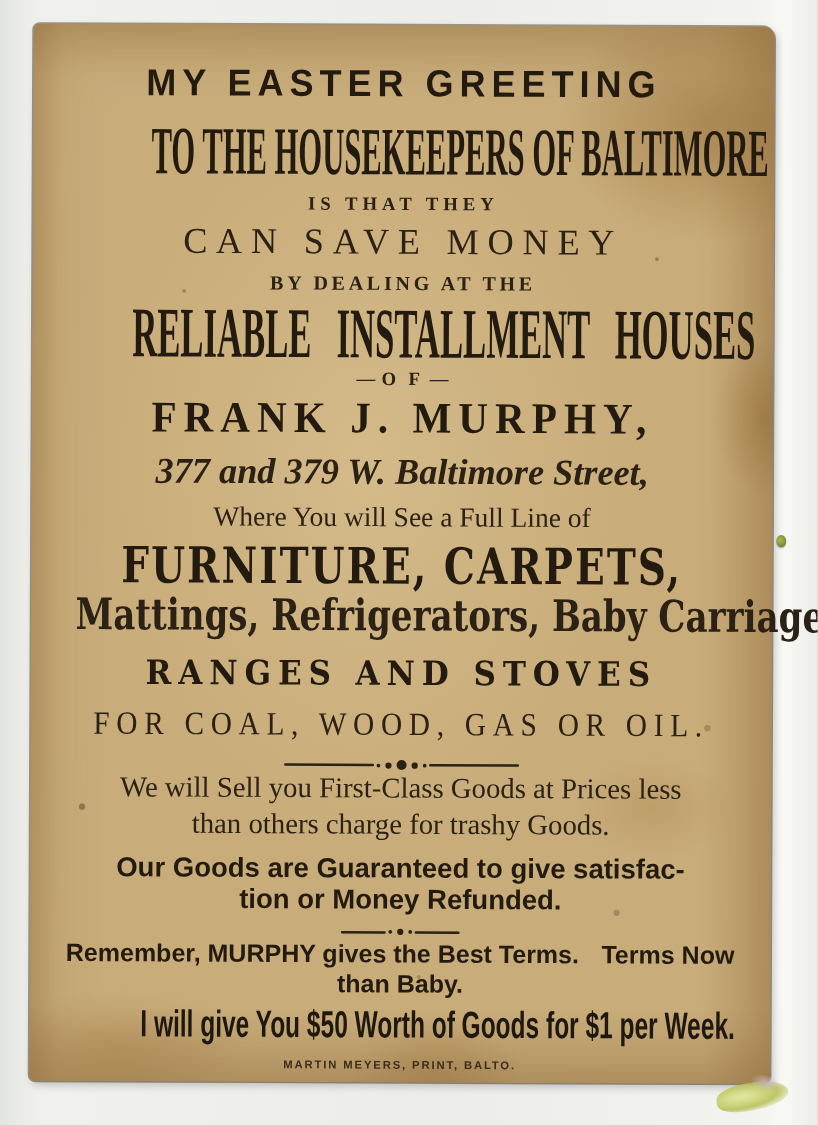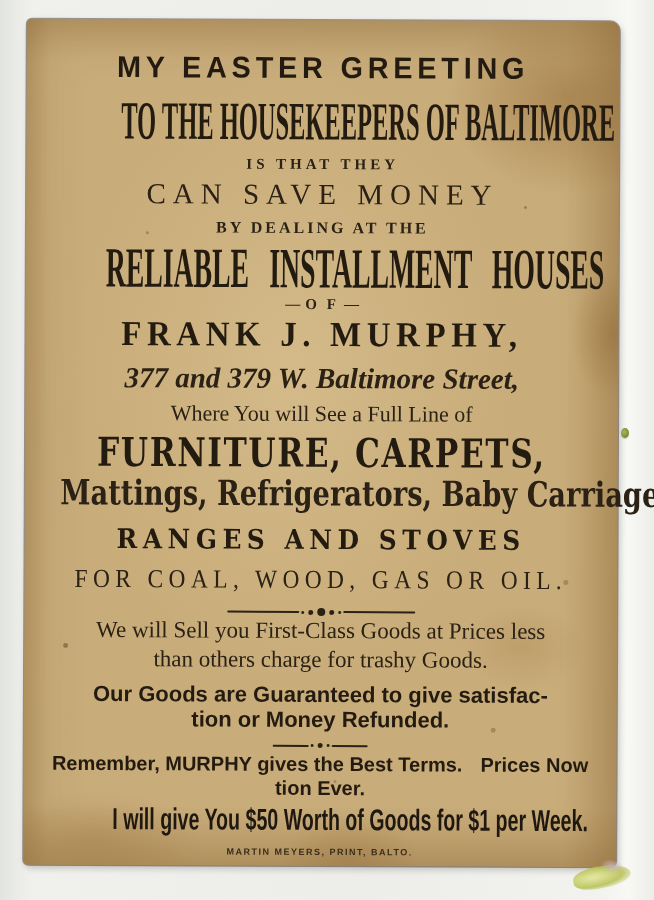--- a/index.html
+++ b/index.html
@@ -139,22 +139,22 @@
 
     <div class="divider div2">
       <span class="rule"></span>
       <span class="dot dot-s"></span>
       <span class="dot dot-m"></span>
       <span class="dot dot-s"></span>
       <span class="rule"></span>
     </div>
 
     <div class="line t-remember">
-      <span>Remember, MURPHY gives the Best Terms.</span><span class="gap"></span><span>Prices Now</span><br>
-      <span>tion Ever.</span>
+      <span>Remember, MURPHY gives the Best Terms.</span><span class="gap"></span><span>Terms Now</span><br>
+      <span>than Baby.</span>
     </div>
 
     <div class="line t-offer">I will give You $50 Worth of Goods for $1 per Week.</div>
     <div class="line t-printer">MARTIN MEYERS, PRINT, BALTO.</div>
   </div>
 
   <div class="speck-green"></div>
   <div class="debris-bottom"></div>
 </div>
 

